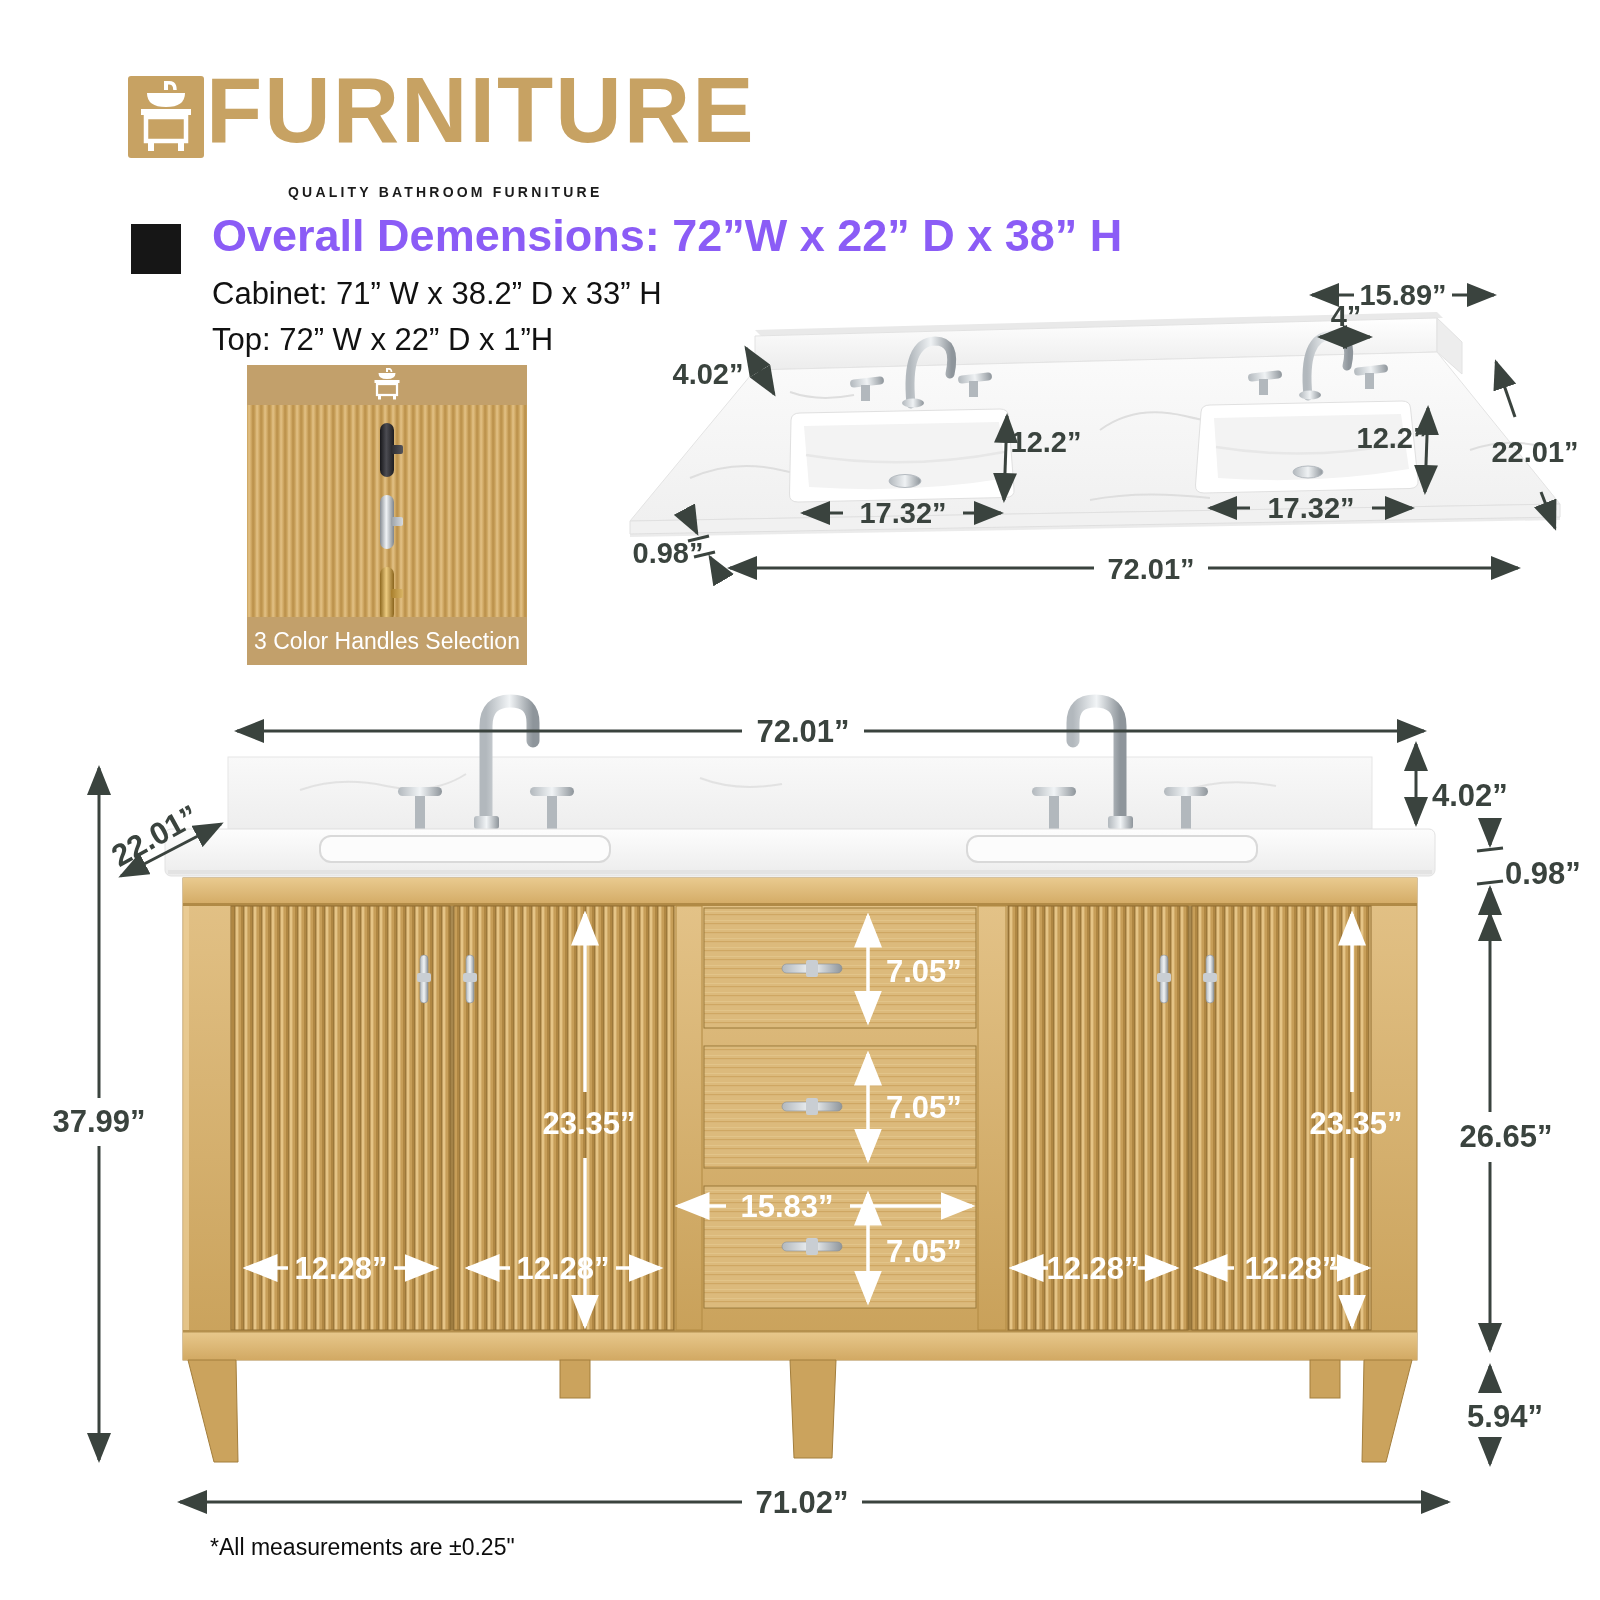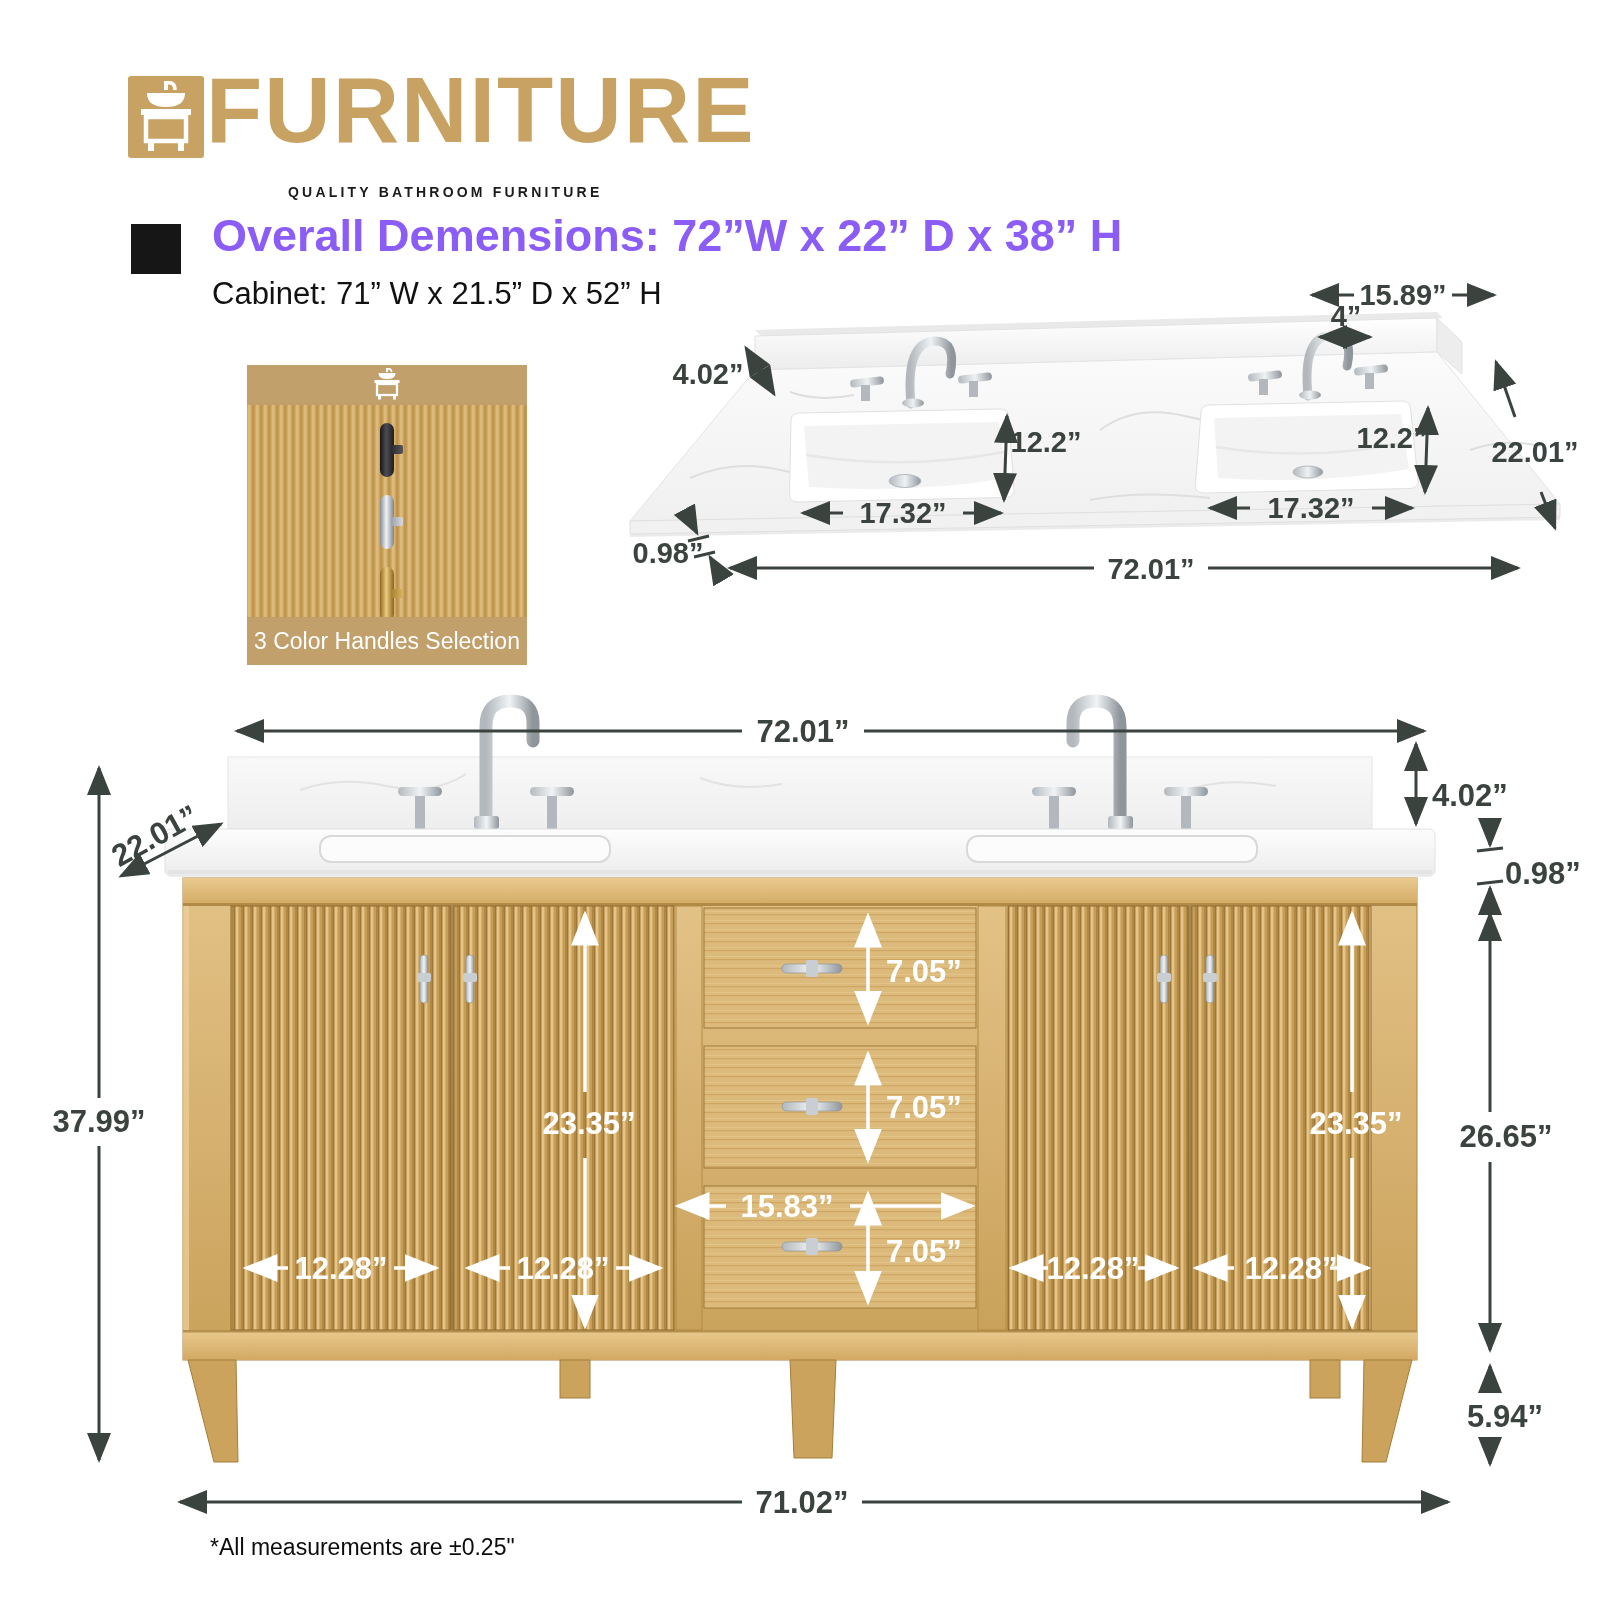--- a/index.html
+++ b/index.html
@@ -50,21 +50,22 @@
     <rect x="13" y="33" width="50" height="6" fill="#fff"></rect>
     <rect x="18" y="41" width="40" height="24" fill="none" stroke="#fff" stroke-width="4.5"></rect>
     <rect x="20" y="65" width="6" height="10" fill="#fff"></rect>
     <rect x="50" y="65" width="6" height="10" fill="#fff"></rect>
   </svg>
   <div class="abs logo-name">FURNITURE</div>
   <div class="abs logo-tag">QUALITY BATHROOM FURNITURE</div>
 
   <div class="abs bullet"></div>
   <div class="abs h-main">Overall Demensions: 72”W x 22” D x 38” H</div>
-  <div class="abs h-sub1">Cabinet: 71” W x 21.5” D x 52” H</div>
+  <div class="abs h-sub1">Cabinet: 71” W x 38.2” D x 33” H</div>
+  <div class="abs h-sub2">Top: 72” W x 22” D x 1”H</div>
 
   <div class="abs hcard">
     <div class="band top">
       <svg width="42" height="34" viewBox="0 0 76 68">
         <rect x="36" y="0" width="4" height="8" fill="#fff"></rect>
         <path d="M38,2 q9,-2 9,6" stroke="#fff" stroke-width="3.5" fill="none"></path>
         <path d="M21,10 h34 q0,12 -17,12 q-17,0 -17,-12 z" fill="#fff"></path>
         <rect x="13" y="24" width="50" height="6" fill="#fff"></rect>
         <rect x="18" y="32" width="40" height="22" fill="none" stroke="#fff" stroke-width="4.5"></rect>
         <rect x="20" y="54" width="6" height="9" fill="#fff"></rect>

